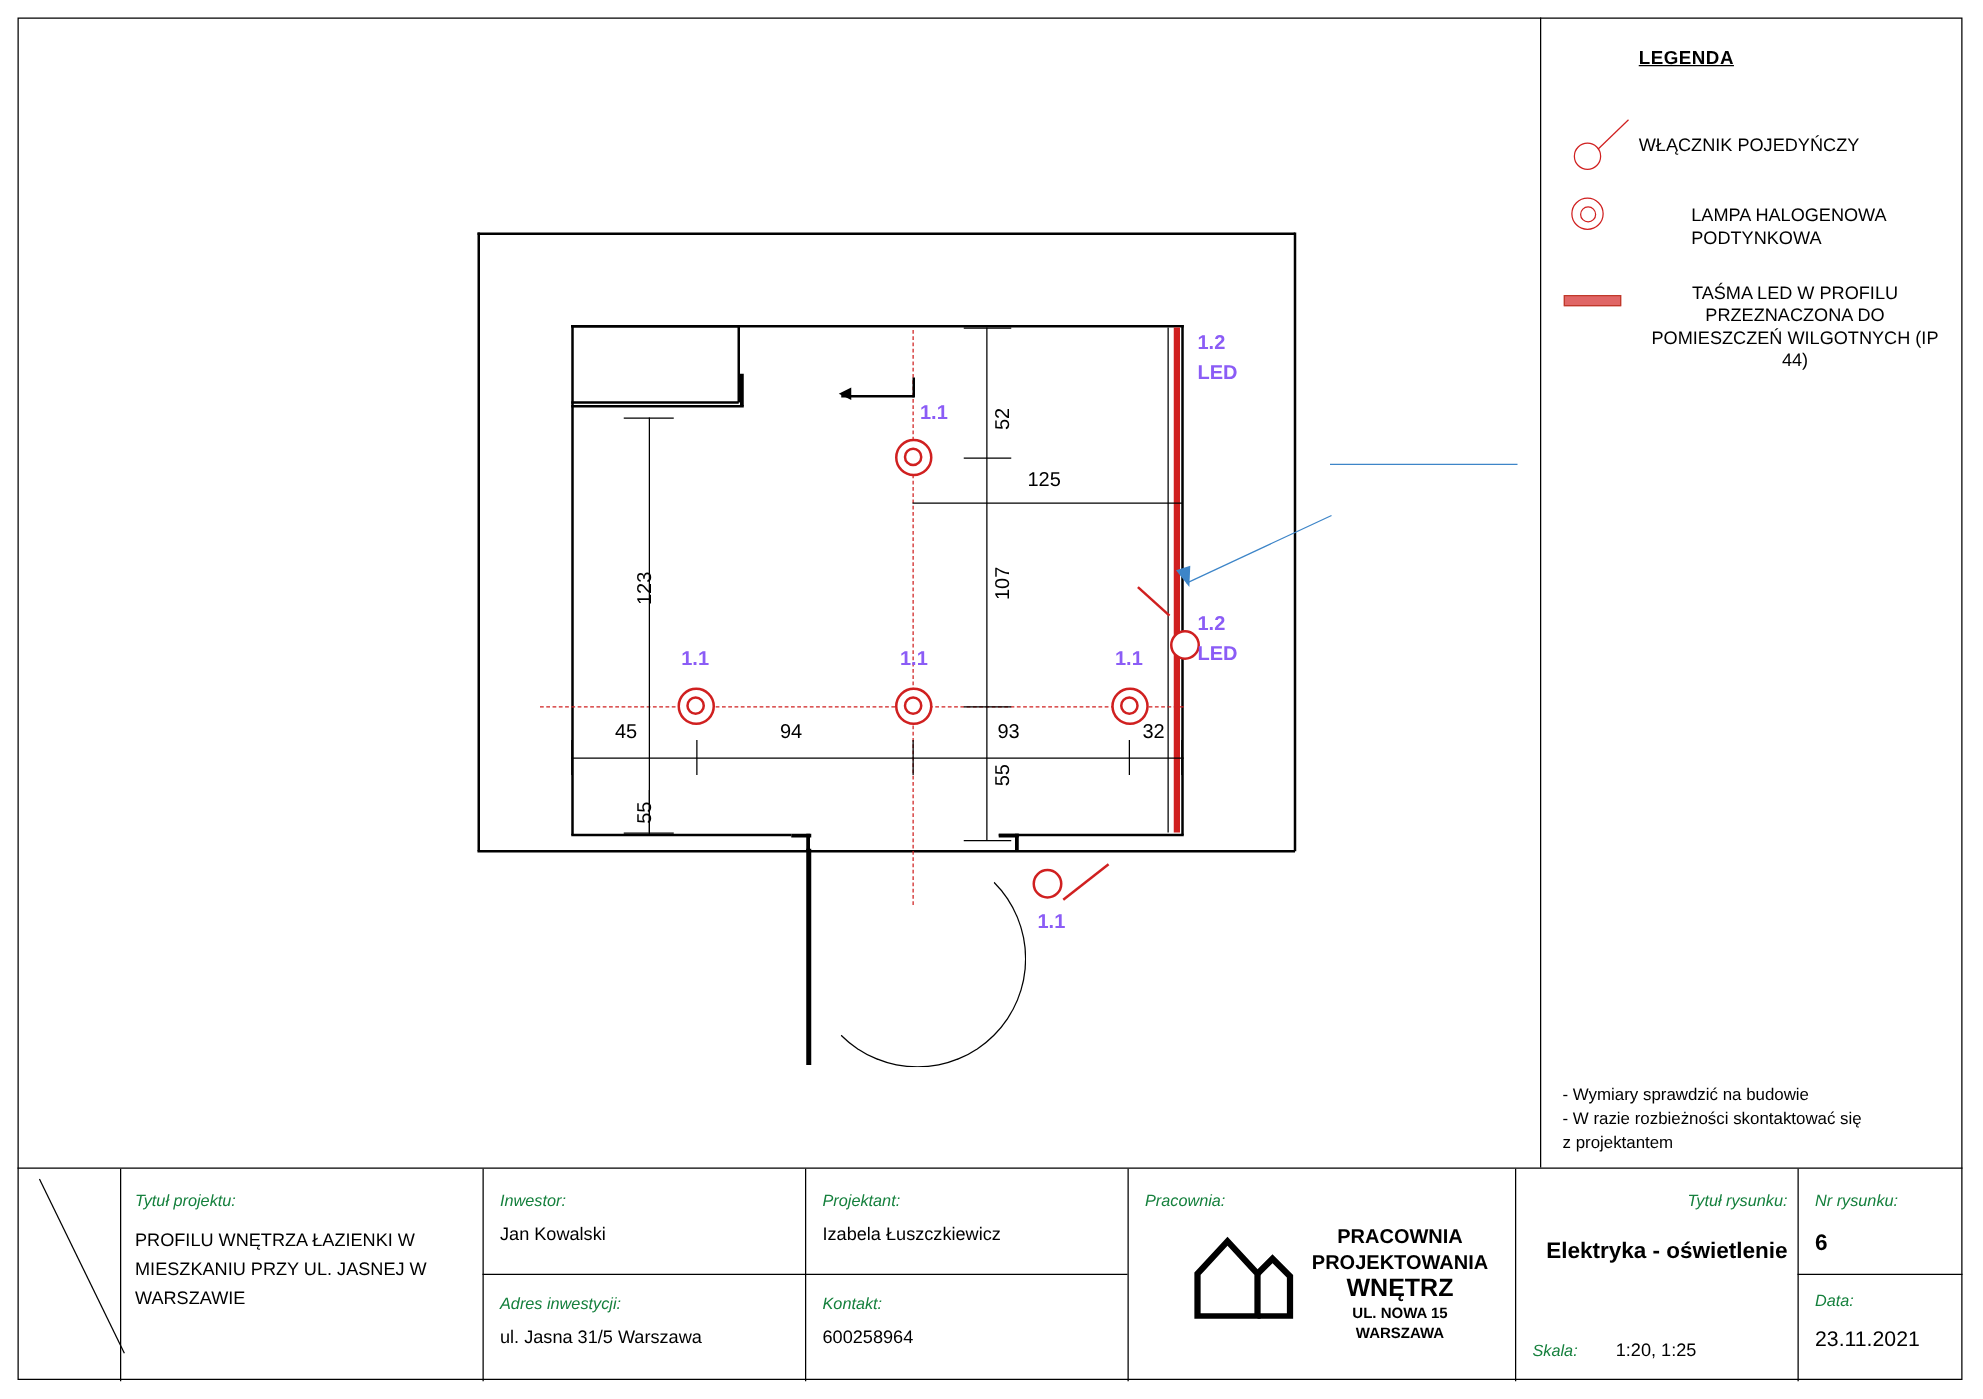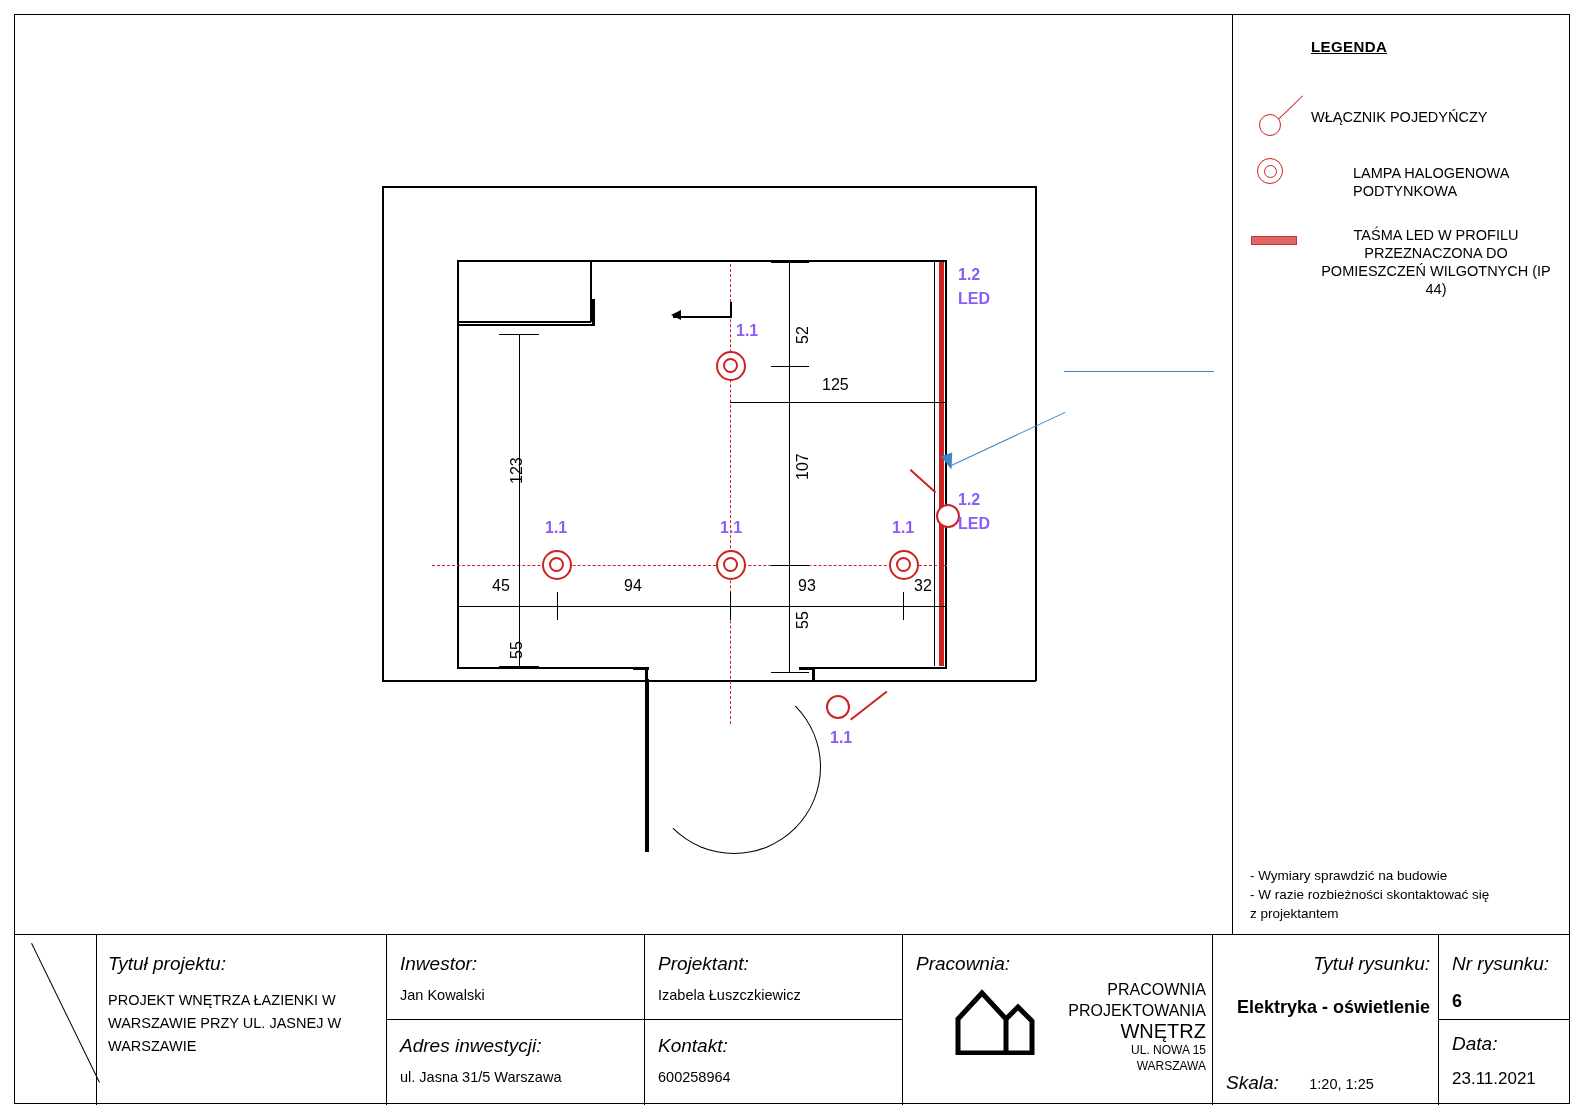--- a/index.html
+++ b/index.html
@@ -19,21 +19,21 @@
   .halo-out{position:absolute;width:26px;height:26px;border:1.6px solid #d02020;border-radius:50%;box-sizing:border-box;}
   .halo-in{position:absolute;width:13px;height:13px;border:1.6px solid #d02020;border-radius:50%;box-sizing:border-box;}
 
   .led-bar{position:absolute;width:46px;height:9px;background:#e06666;border:1.2px solid #c0392b;box-sizing:border-box;}
 
   .notes{position:absolute;left:1250px;top:866px;width:310px;font-size:13.5px;line-height:19px;color:#000;}
 
   
   .tb{position:absolute;left:14px;top:934px;width:1556px;height:170px;border-top:1.5px solid #000;box-sizing:border-box;}
   .tb-cell{position:absolute;box-sizing:border-box;}
-  .tb-lbl{font-size:19px;font-style:italic;color:#000000;}
+  .tb-lbl{font-size:13px;font-style:italic;color:#15803d;}
   .tb-val{font-size:14.5px;color:#000;}
   .vline{position:absolute;width:0;border-left:1.5px solid #000;}
   .hline{position:absolute;height:0;border-top:1.5px solid #000;}
 
   
   .dwg{position:absolute;left:14px;top:14px;width:1218px;height:920px;}
   .blk{position:absolute;background:#000;}
   .red{position:absolute;background:#d02020;}
   .lbl{position:absolute;font-size:16px;color:#000;}
   .lblr{position:absolute;font-size:16px;color:#8b5cf6;font-weight:bold;line-height:17px;}
@@ -183,21 +183,21 @@
     <div class="vline" style="left:1198px;top:0;height:170px;"></div>
     <div class="vline" style="left:1424px;top:0;height:170px;"></div>
     <div class="hline" style="left:372px;top:84px;width:516px;"></div>
     <div class="hline" style="left:1424px;top:84px;width:132px;"></div>
 
     <div style="position:absolute;left:16px;top:4px;width:0;height:0;border-left:66px solid transparent;border-top:0;"></div>
     <div style="position:absolute;left:18px;top:8px;width:155px;height:0;border-top:1.5px solid #000;transform:rotate(64deg);transform-origin:0 0;"></div>
 
     <div class="tb-cell" style="left:94px;top:18px;width:268px;">
       <div class="tb-lbl">Tytuł projektu:</div>
-      <div class="tb-val" style="margin-top:14px;line-height:23px;">PROJEKT WNĘTRZA ŁAZIENKI W WARSZAWIE PRZY UL. JASNEJ W WARSZAWIE</div>
+      <div class="tb-val" style="margin-top:14px;line-height:23px;">PROFILU WNĘTRZA ŁAZIENKI W MIESZKANIU PRZY UL. JASNEJ W WARSZAWIE</div>
     </div>
 
     <div class="tb-cell" style="left:386px;top:18px;width:236px;">
       <div class="tb-lbl">Inwestor:</div>
       <div class="tb-val" style="margin-top:12px;">Jan Kowalski</div>
     </div>
     <div class="tb-cell" style="left:386px;top:100px;width:236px;">
       <div class="tb-lbl">Adres inwestycji:</div>
       <div class="tb-val" style="margin-top:12px;">ul. Jasna 31/5 Warszawa</div>
     </div>
@@ -213,21 +213,21 @@
 
     <div class="tb-cell" style="left:902px;top:18px;width:290px;">
       <div class="tb-lbl">Pracownia:</div>
     </div>
     <div style="position:absolute;left:938px;top:48px;width:86px;height:72px;">
       <svg width="86" height="72" viewBox="0 0 86 72">
         <path d="M6 70 L6 36 L30 10 L54 36 L54 70 Z" fill="none" stroke="#000" stroke-width="5"></path>
         <path d="M54 36 L66 24 L80 38 L80 70 L54 70" fill="none" stroke="#000" stroke-width="5"></path>
       </svg>
     </div>
-    <div class="tb-cell" style="left:1020px;top:44px;width:172px;text-align:right;">
+    <div class="tb-cell" style="left:1020px;top:44px;width:172px;text-align:center;font-weight:bold;">
       <div class="tb-val" style="font-size:16px;line-height:21px;">PRACOWNIA</div>
       <div class="tb-val" style="font-size:16px;line-height:21px;">PROJEKTOWANIA</div>
       <div class="tb-val" style="font-size:20px;line-height:21px;">WNĘTRZ</div>
       <div class="tb-val" style="font-size:12px;line-height:16px;">UL. NOWA 15</div>
       <div class="tb-val" style="font-size:12px;line-height:16px;">WARSZAWA</div>
     </div>
 
     <div class="tb-cell" style="left:1212px;top:18px;width:204px;text-align:right;">
       <div class="tb-lbl">Tytuł rysunku:</div>
       <div class="tb-val" style="margin-top:22px;font-size:18px;font-weight:bold;">Elektryka - oświetlenie</div>

